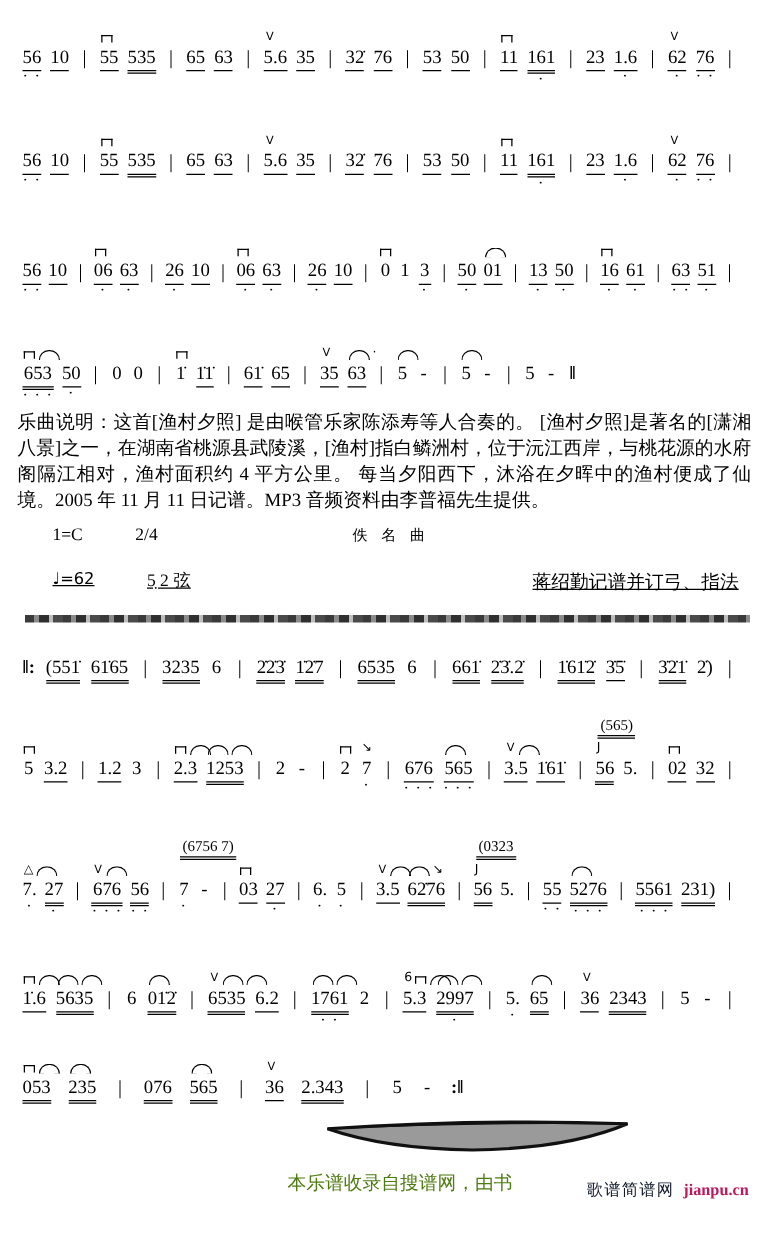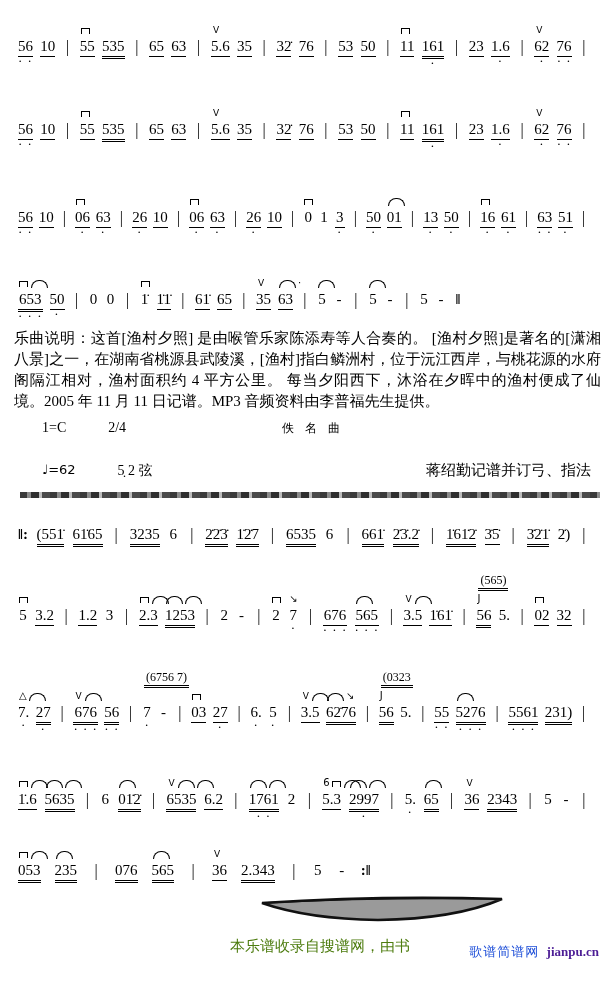--- a/index.html
+++ b/index.html
@@ -22,37 +22,37 @@
   .mk-dbow{display:inline-block;width:7px;height:5px;border:1px solid #000;border-bottom:none;margin:0 2px 1px 1px;}
   .mk-arc{display:inline-block;width:15px;height:7px;border:1px solid #000;border-bottom:none;border-radius:8px 8px 0 0;margin:0 1px;}
   .mk-v{font-size:9px;font-family:"DejaVu Sans",sans-serif;margin:0 2px;}
   .mk-t{font-size:10px;font-family:"DejaVu Sans",sans-serif;margin:0 1px;}
   .cue{position:absolute;top:-34px;left:2px;font-size:12px;white-space:pre;border-bottom:3px double #000;padding:0 2px;}
   
   .desc{margin:8px 14px 0 14px;font-size:15px;line-height:21px;text-align:justify;}
   
   .head{margin:8px 14px 0 14px;}
   .hrow{display:flex;align-items:baseline;height:30px;}
-  .hrow2{display:flex;align-items:flex-end;height:30px;}
+  .hrow2{display:flex;align-items:center;height:30px;text-decoration:underline;}
   .hl{width:170px;display:flex;gap:42px;padding-left:28px;font-size:14px;box-sizing:border-box;}
   .ht{flex:1;text-align:center;font-size:22px;font-weight:700;letter-spacing:10px;}
   .hr{width:160px;text-align:right;font-size:12px;letter-spacing:4px;}
   .hr2{flex:1;text-align:right;font-size:15px;padding-right:10px;}
   .tempo{font-family:"DejaVu Sans",sans-serif;font-size:13px;}
   
   .sep{margin:12px 15px 0 20px;height:6px;
        background:repeating-linear-gradient(90deg,#3a3a3a 0 7px,#8a8a8a 7px 11px,#2f2f2f 11px 19px,#bdbdbd 19px 22px,#4a4a4a 22px 30px);}
   
   .curl{display:block;margin:10px 0 0 0;}
   
   .footer{position:relative;height:44px;}
   .src{position:absolute;left:230px;top:10px;font-size:15px;color:#4d7c0f;white-space:nowrap;overflow:hidden;max-width:195px;}
   .wm{position:absolute;right:16px;top:16px;font-size:13px;white-space:nowrap;}
-  .wm-site{color:#1d4ed8;letter-spacing:1px;}
-  .wm-domain{color:#4c1d95;font-weight:700;margin-left:4px;}
+  .wm-site{color:#0f172a;letter-spacing:1px;}
+  .wm-domain{color:#be185d;font-weight:700;margin-left:4px;}
 </style>
 </head>
 <body>
 
 <div class="page">
 
   <div id="top-score">
       <div class="line spread pt24">
         <div class="tok">
           <span class="num">56</span>

